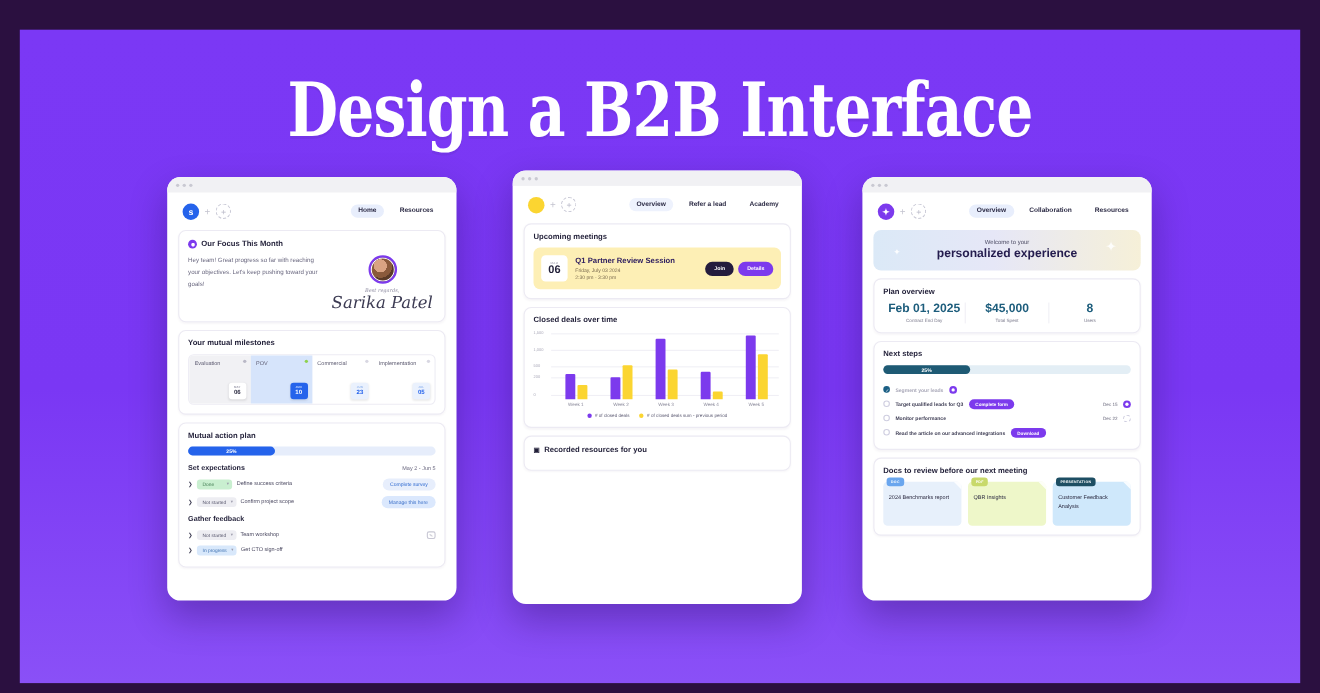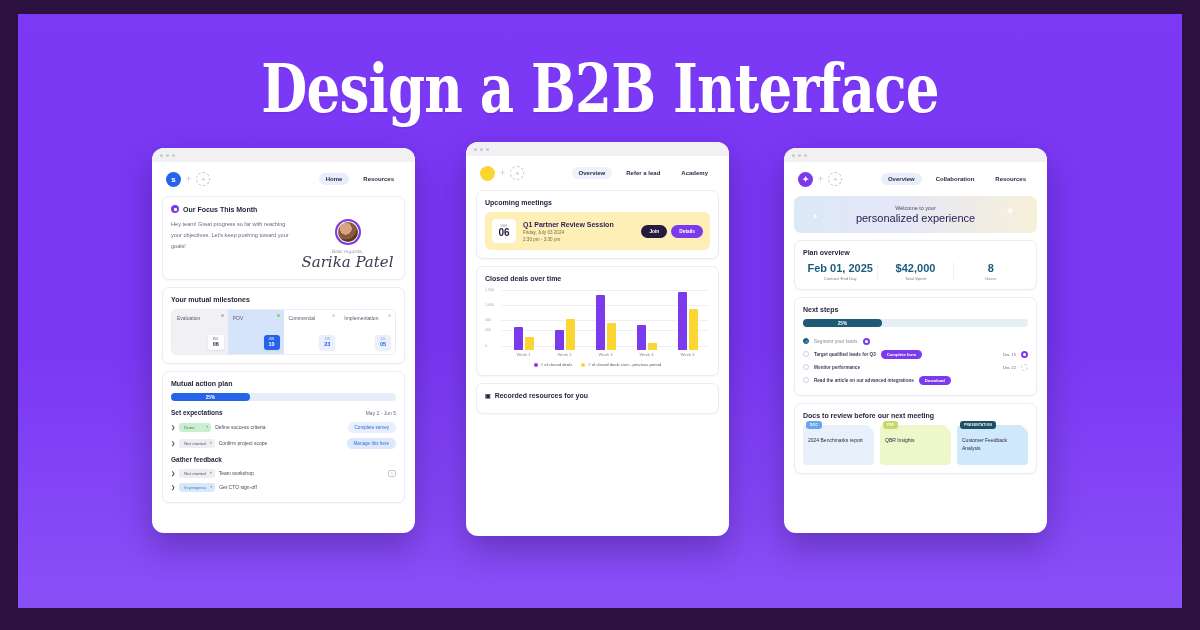--- a/index.html
+++ b/index.html
@@ -2,21 +2,21 @@
 <html><head>
 <meta charset="utf-8">
 <style>
   * { box-sizing: border-box; margin:0; padding:0; }
   body {
     width:1200px; height:630px; overflow:hidden;
     background:#2b1040;
     font-family:"Liberation Sans", sans-serif;
   }
   .frame {
-    position:absolute; left:18px; top:14px; width:1164px; height:594px;
+    position:absolute; left:18px; top:27px; width:1164px; height:594px;
     background:#7c3aed;
     background:linear-gradient(180deg,#7b38f5 0%,#7a37f4 55%,#8a50f7 100%);
   }
   .title {
     position:absolute; top:34px; left:0; width:100%;
     text-align:center; color:#fff;
     font-family:"DejaVu Serif", serif;
     font-weight:700; font-size:68px; letter-spacing:-1px;
     transform:scaleX(0.78); transform-origin:50% 50%;
     text-shadow:0 2px 0 rgba(0,0,0,.05);
@@ -137,21 +137,21 @@
   .web-r { flex:1; position:relative;
     background:linear-gradient(120deg,#8a5a42 0%,#a5705a 35%,#6e4a36 60%,#3a2a22 100%); }
   .web-r:after { content:""; position:absolute; left:40%; top:38%; width:17px;height:17px;border-radius:50%;
     background:rgba(190,150,255,.55); }
   .web-r:before { content:""; position:absolute; left:46%; top:45%; border-left:6px solid #fff;
     border-top:4px solid transparent; border-bottom:4px solid transparent; z-index:2;}
   
   .welcome { border-radius:7px; padding:9px 6px; text-align:center; margin-bottom:7px; position:relative;
     background:linear-gradient(90deg,#dbe9f7 0%,#e6e7f7 45%,#f6f0d8 100%); overflow:hidden;}
   .wel-s { font-size:5.4px; color:#4b4a63; }
-  .wel-t { font-size:11px; font-weight:400; color:#241c4e; margin-top:1px; }
+  .wel-t { font-size:11px; font-weight:700; color:#241c4e; margin-top:1px; }
   .spark { position:absolute; color:#fff; font-size:8px; opacity:.9;}
   .kpis { display:flex; }
   .kpi { flex:1; text-align:center; border-right:1px solid #f0eff5; }
   .kpi:last-child { border-right:0; }
   .kpi-v { font-size:11px; font-weight:700; color:#1d5d7c; }
   .kpi-l { font-size:4.2px; color:#7b7a8c; margin-top:2px; }
   .step { display:flex; align-items:center; gap:5px; padding:2.5px 0; }
   .ck { width:6px;height:6px;border-radius:50%;border:1px solid #cfcee0; flex:0 0 auto;}
   .ck.done { background:#1b5f84; border-color:#1b5f84; position:relative;}
   .ck.done:after{content:"\2713"; position:absolute; left:1px; top:-0.5px; font-size:4px; color:#fff;}
@@ -433,21 +433,21 @@
         </div>
 
         <div class="panel">
           <div class="panel-h">Plan overview</div>
           <div class="kpis">
             <div class="kpi">
               <div class="kpi-v">Feb 01, 2025</div>
               <div class="kpi-l">Contract End Day</div>
             </div>
             <div class="kpi">
-              <div class="kpi-v">$42,000</div>
+              <div class="kpi-v">$45,000</div>
               <div class="kpi-l">Total Spent</div>
             </div>
             <div class="kpi">
               <div class="kpi-v">8</div>
               <div class="kpi-l">Users</div>
             </div>
           </div>
         </div>
 
         <div class="panel">

